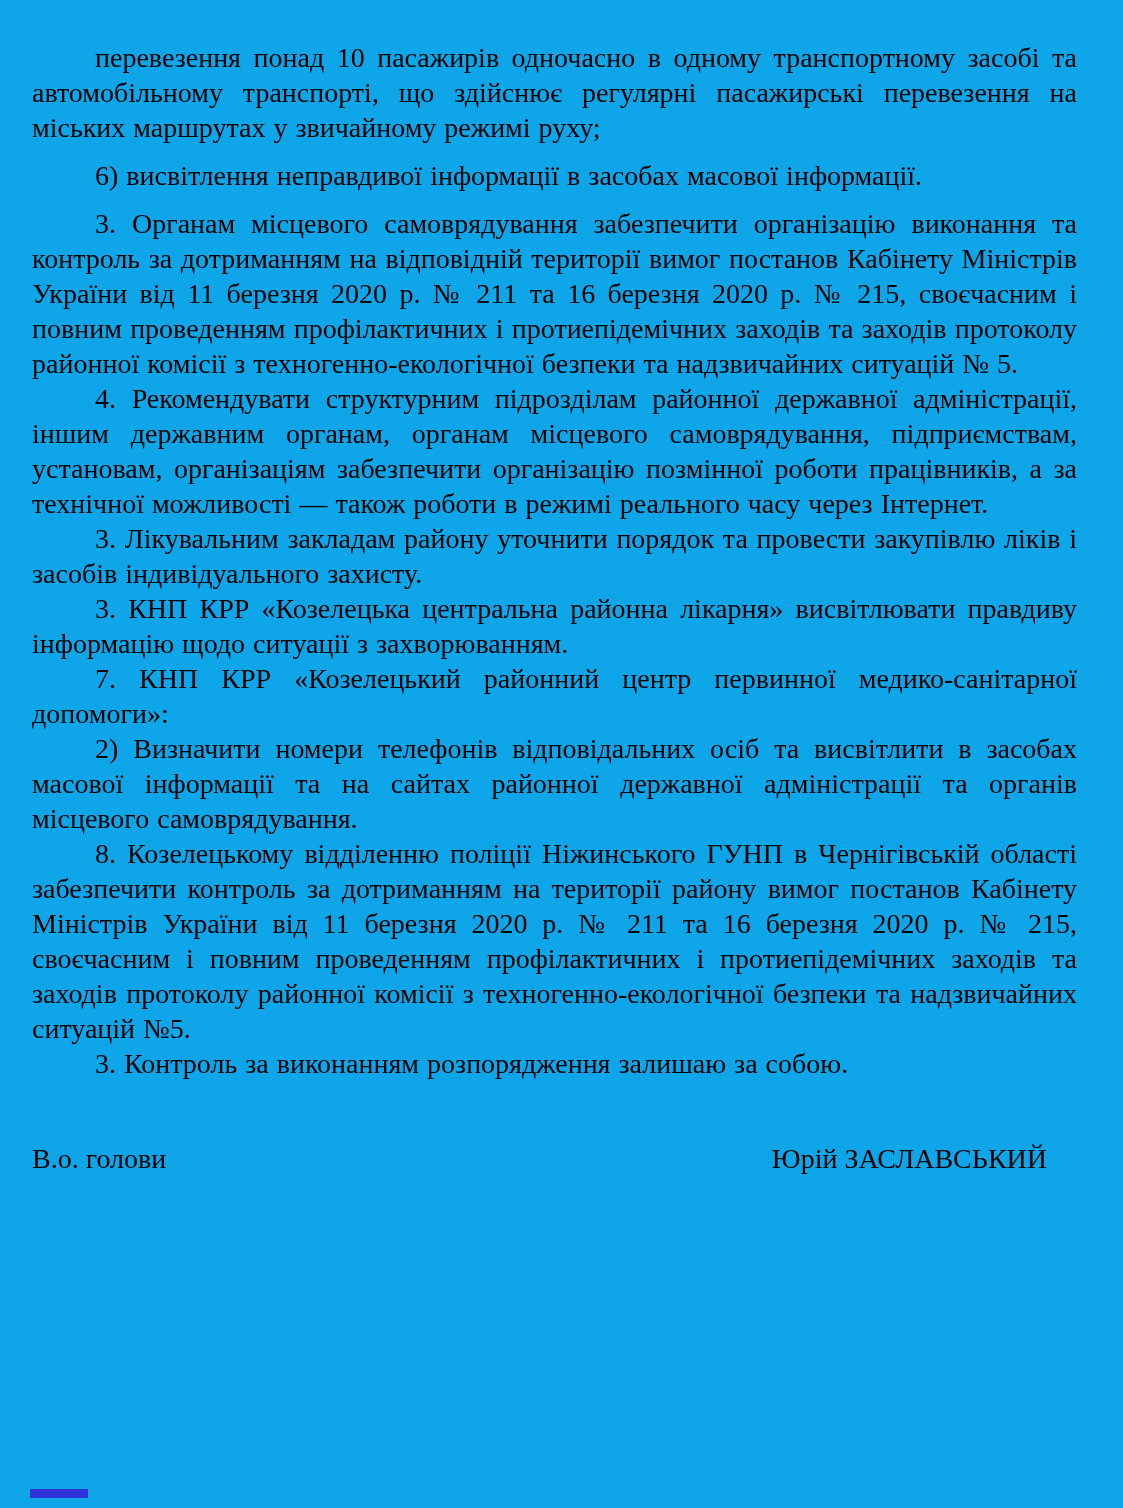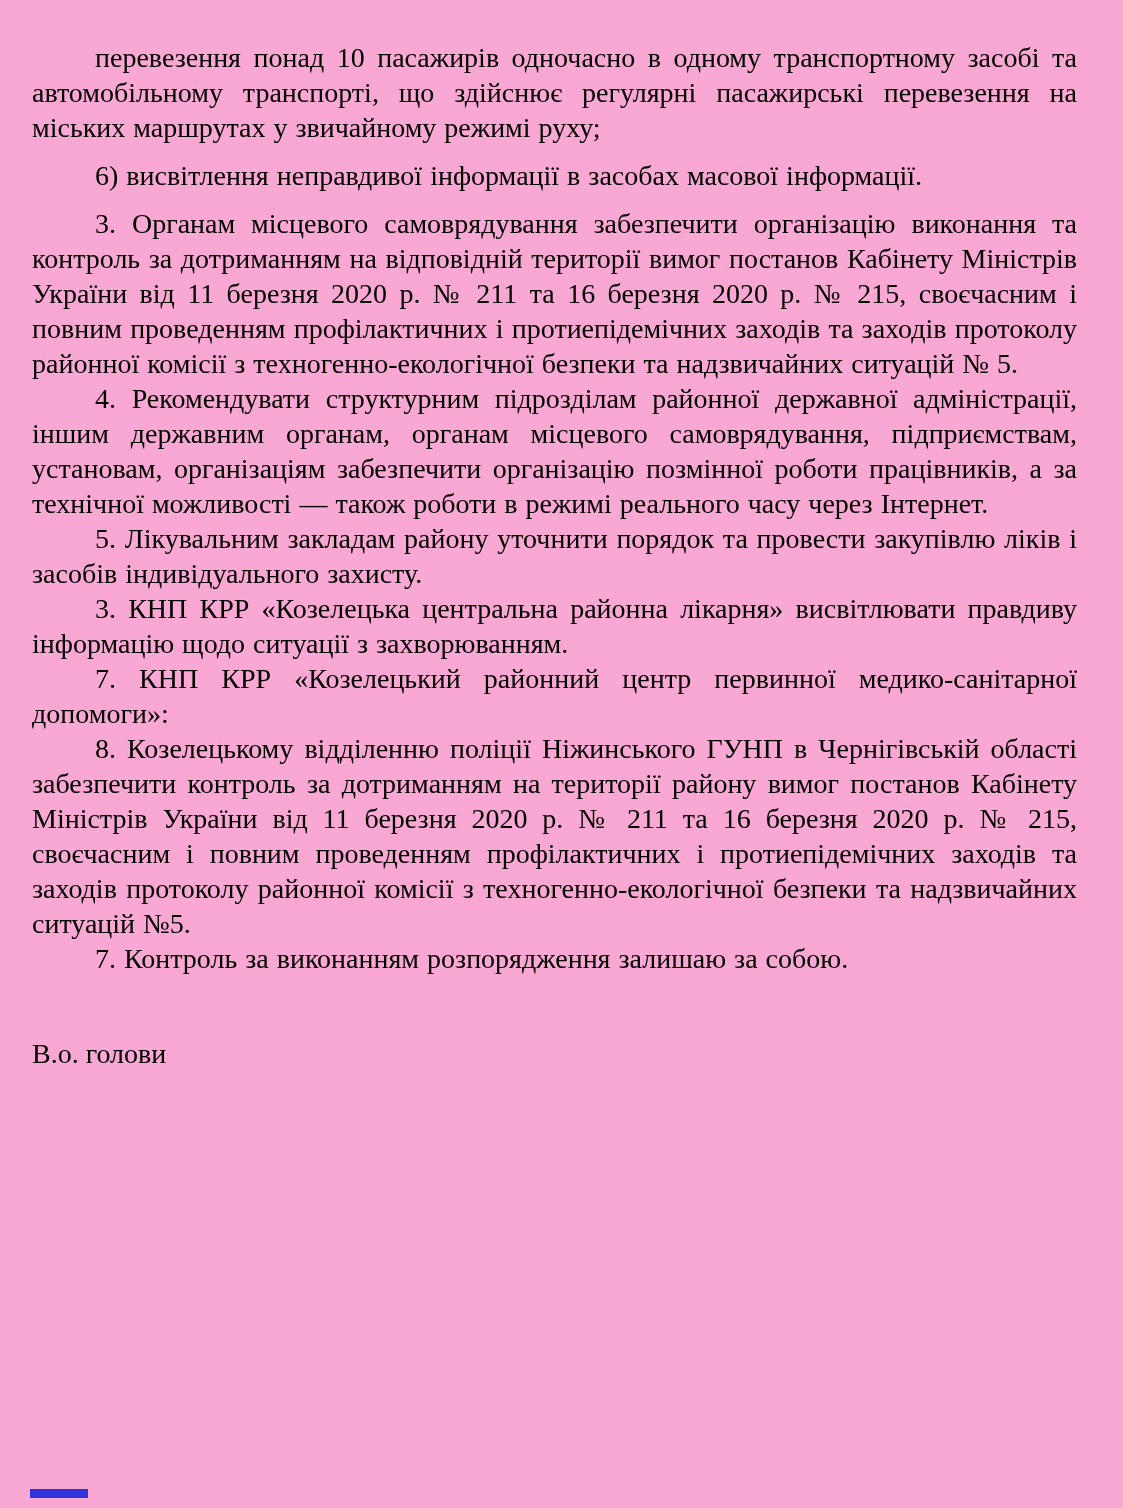--- a/index.html
+++ b/index.html
@@ -12,21 +12,21 @@
     height: 1508px;
     font-family: "Liberation Serif", "DejaVu Serif", serif;
     color: #000000;
     position: relative;
     overflow: hidden;
   }
   .page {
     position: relative;
     width: 1123px;
     height: 1508px;
-    background: #f9a8d4;
+    background: #0ea5e9;
     text-decoration: underline;
   }
   .content {
     position: absolute;
     left: 32px;
     top: 40px;
     width: 1045px;
   }
   p.doc {
     margin: 0;
@@ -59,25 +59,27 @@
 </style>
 </head>
 <body>
 
 <div class="page">
   <div class="content">
     <p class="doc">перевезення понад 10 пасажирів одночасно в одному транспортному засобі та автомобільному транспорті, що здійснює регулярні пасажирські перевезення на міських маршрутах у звичайному режимі руху;</p>
     <p class="doc gap">6) висвітлення неправдивої інформації в засобах масової інформації.</p>
     <p class="doc gap">3. Органам місцевого самоврядування забезпечити організацію виконання та контроль за дотриманням на відповідній території вимог постанов Кабінету Міністрів України від 11 березня 2020 р. № 211 та 16 березня 2020 р. № 215, своєчасним і повним проведенням профілактичних і протиепідемічних заходів та заходів протоколу районної комісії з техногенно-екологічної безпеки та надзвичайних ситуацій № 5.</p>
     <p class="doc">4. Рекомендувати структурним підрозділам районної державної адміністрації, іншим державним органам, органам місцевого самоврядування, підприємствам, установам, організаціям забезпечити організацію позмінної роботи працівників, а за технічної можливості — також роботи в режимі реального часу через Інтернет.</p>
-    <p class="doc">5. Лікувальним закладам району уточнити порядок та провести закупівлю ліків і засобів індивідуального захисту.</p>
+    <p class="doc">3. Лікувальним закладам району уточнити порядок та провести закупівлю ліків і засобів індивідуального захисту.</p>
     <p class="doc">3. КНП КРР «Козелецька центральна районна лікарня» висвітлювати правдиву інформацію щодо ситуації з захворюванням.</p>
     <p class="doc">7. КНП КРР «Козелецький районний центр первинної медико-санітарної допомоги»:</p>
+    <p class="doc">2) Визначити номери телефонів відповідальних осіб та висвітлити в засобах масової інформації та на сайтах районної державної адміністрації та органів місцевого самоврядування.</p>
     <p class="doc">8. Козелецькому відділенню поліції Ніжинського ГУНП в Чернігівській області забезпечити контроль за дотриманням на території району вимог постанов Кабінету Міністрів України від 11 березня 2020 р. № 211 та 16 березня 2020 р. № 215, своєчасним і повним проведенням профілактичних і протиепідемічних заходів та заходів протоколу районної комісії з техногенно-екологічної безпеки та надзвичайних ситуацій №5.</p>
-    <p class="doc">7. Контроль за виконанням розпорядження залишаю за собою.</p>
+    <p class="doc">3. Контроль за виконанням розпорядження залишаю за собою.</p>
 
     <div class="sig-row">
       <span>В.о. голови</span>
+      <span>Юрій ЗАСЛАВСЬКИЙ</span>
     </div>
   </div>
 
   <div class="footer-mark"></div>
 </div>
 
 </body></html>

